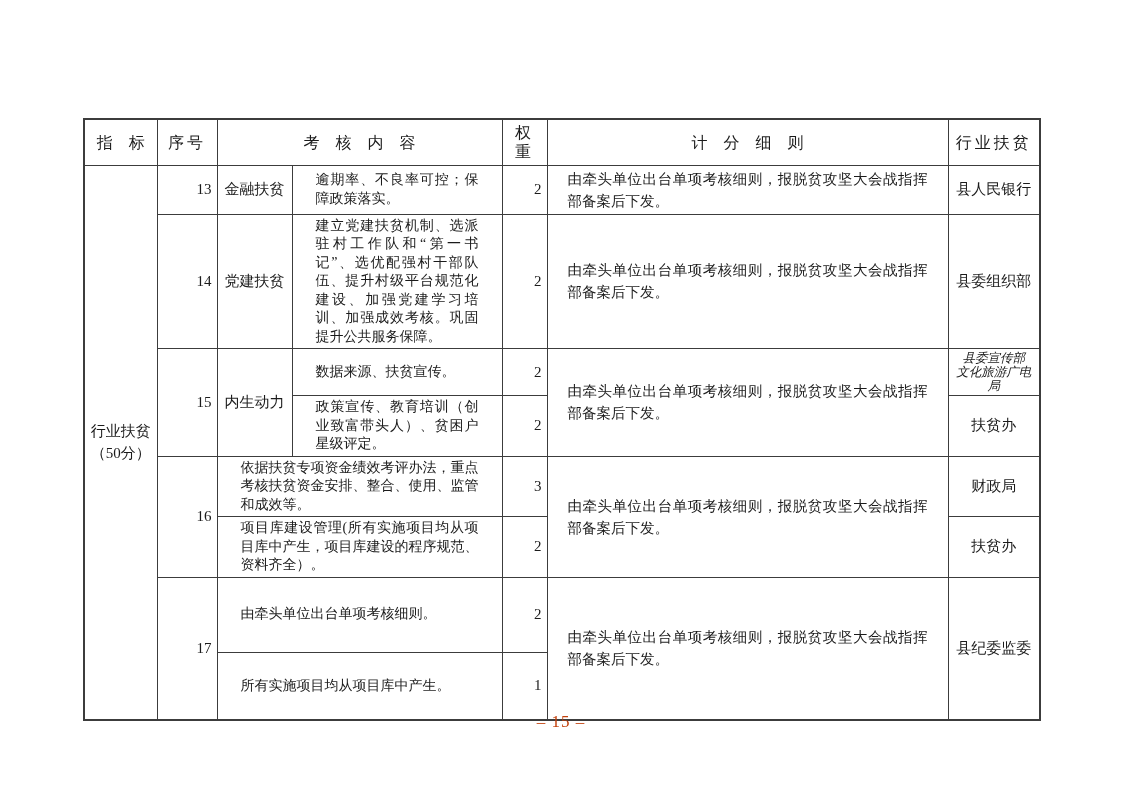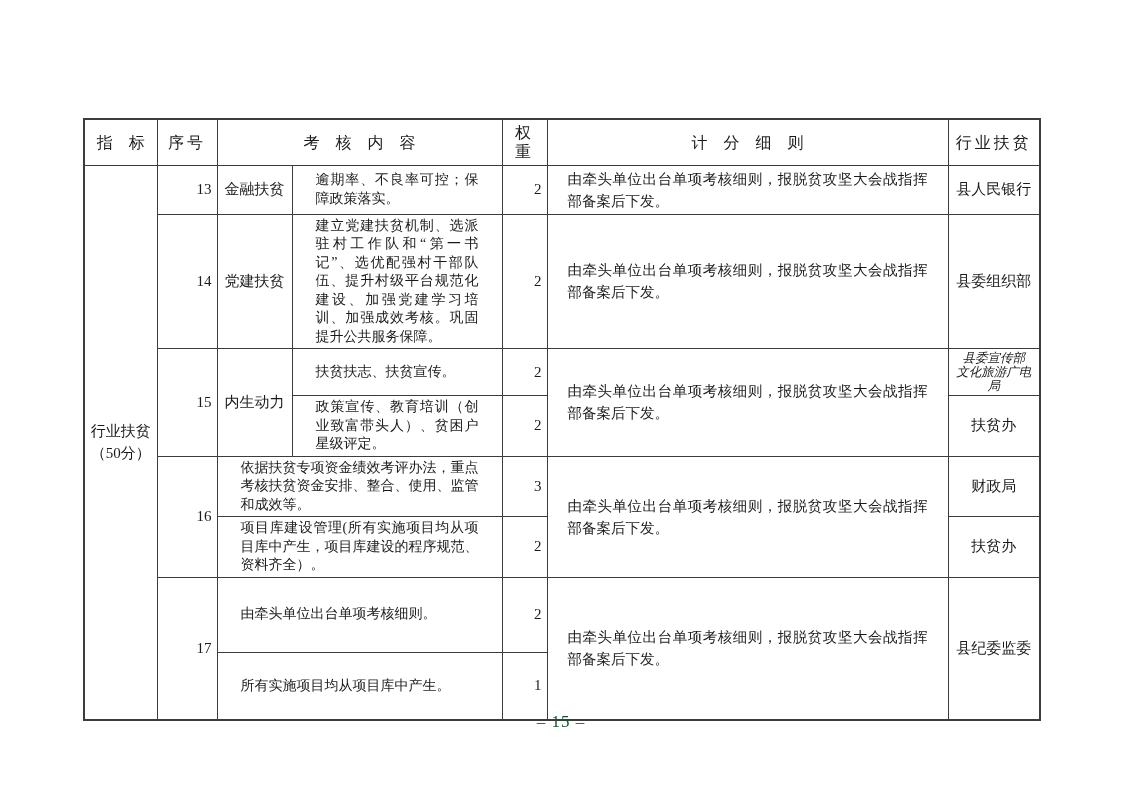--- a/index.html
+++ b/index.html
@@ -62,21 +62,21 @@
   td.src  { text-align: center; font-size: 15px; padding: 2px 2px; }
   td.src-sm { font-size: 12.5px; line-height: 14px; font-style: italic; }
   .pre { white-space: pre-line; }
 
   .footer {
     position: absolute;
     left: 0; top: 712px;
     width: 1122px;
     text-align: center;
     font-size: 17px;
-    color: #14532d;
+    color: #c2410c;
     letter-spacing: 1px;
   }
 </style>
 </head>
 <body>
 
 <div class="page">
 
   <table class="score-table">
     <colgroup>
@@ -113,21 +113,21 @@
         <td class="cat">党建扶贫</td>
         <td class="cont">建立党建扶贫机制、选派驻村工作队和“第一书记”、选优配强村干部队伍、提升村级平台规范化建设、加强党建学习培训、加强成效考核。巩固提升公共服务保障。</td>
         <td class="num">2</td>
         <td class="scor">由牵头单位出台单项考核细则，报脱贫攻坚大会战指挥部备案后下发。</td>
         <td class="src">县委组织部</td>
       </tr>
 
       <tr class="h43">
         <td class="num" rowspan="2">15</td>
         <td class="cat" rowspan="2">内生动力</td>
-        <td class="cont">扶贫扶志、扶贫宣传。</td>
+        <td class="cont">数据来源、扶贫宣传。</td>
         <td class="num">2</td>
         <td class="scor" rowspan="2">由牵头单位出台单项考核细则，报脱贫攻坚大会战指挥部备案后下发。</td>
         <td class="src src-sm pre">县委宣传部
 文化旅游广电局</td>
       </tr>
       <tr class="h47">
         <td class="cont">政策宣传、教育培训（创业致富带头人）、贫困户星级评定。</td>
         <td class="num">2</td>
         <td class="src">扶贫办</td>
       </tr>

